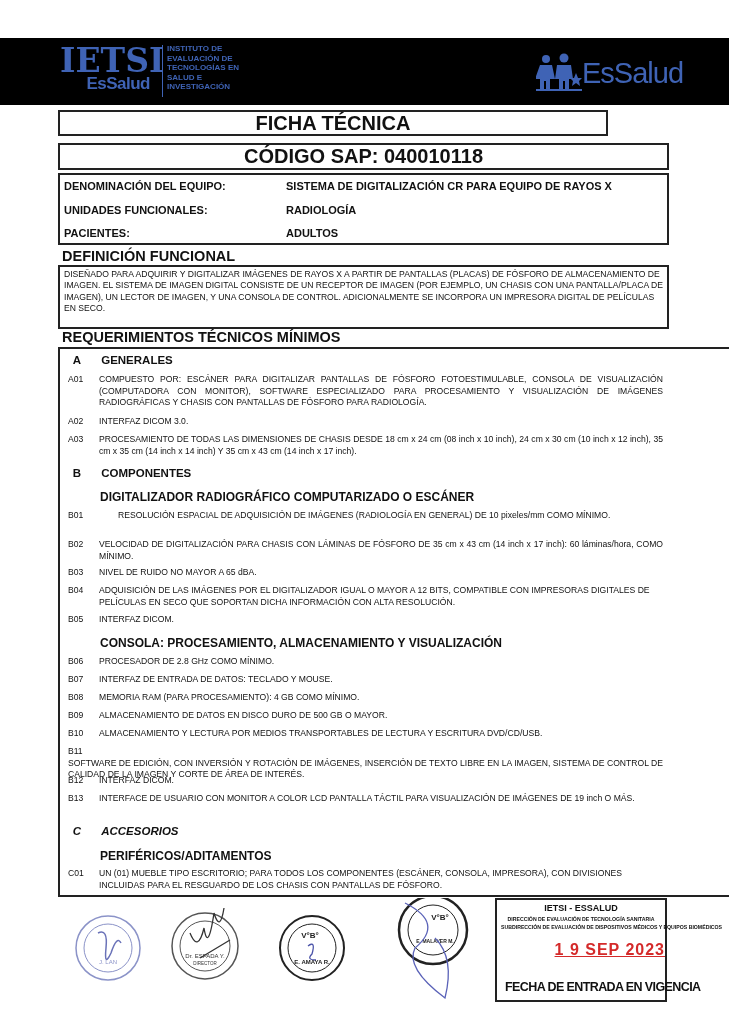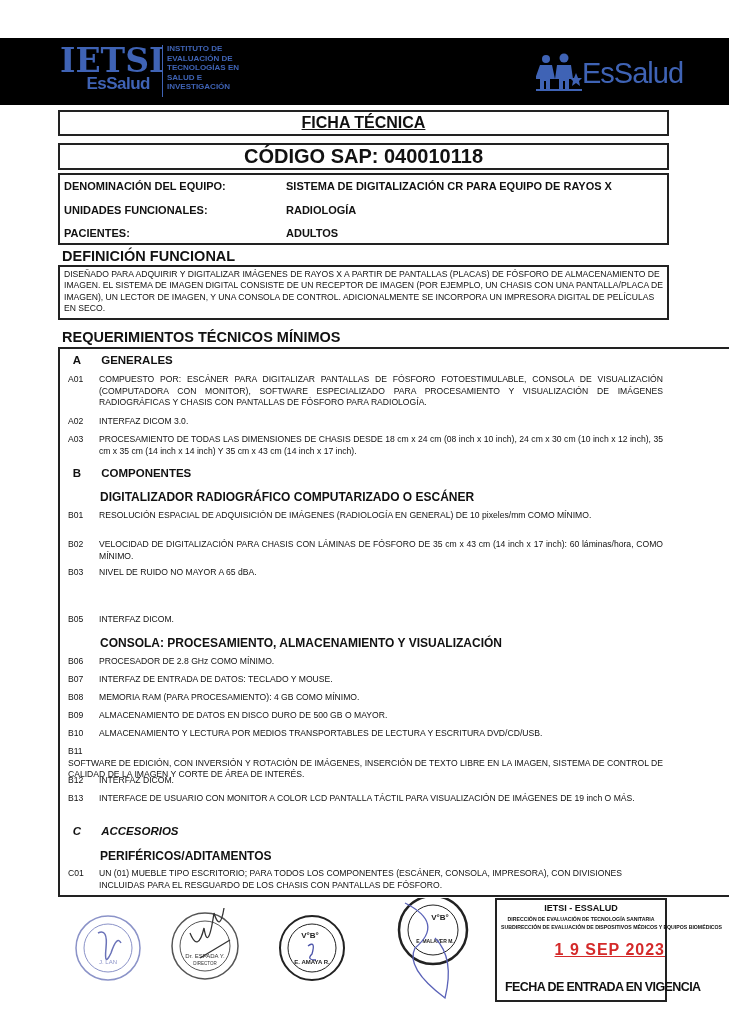--- a/index.html
+++ b/index.html
@@ -10,30 +10,30 @@
   .ietsi-logo { position: absolute; left: 60px; top: 44px; width: 100px; height: 55px; }
   .ietsi-big { position: absolute; left: 0; top: 0; font-family: "DejaVu Serif", serif; font-weight: bold; font-size: 33px; color: #3f63b5; letter-spacing: 0px; line-height: 34px; }
   .ietsi-small { position: absolute; right: 10px; top: 30px; font-size: 17px; color: #3f63b5; font-weight: bold; line-height: 20px; letter-spacing: -0.5px; }
   .ietsi-divider { position: absolute; left: 162px; top: 45px; width: 1px; height: 52px; background: #3f63b5; }
   .ietsi-text { position: absolute; left: 167px; top: 44px; font-size: 8px; line-height: 9.5px; color: #3f63b5; font-weight: bold; text-transform: uppercase; }
   .essalud-logo { position: absolute; left: 536px; top: 52px; height: 42px; display: flex; align-items: center; }
   .essalud-logo svg { width: 46px; height: 40px; }
   .essalud-logo span { font-size: 29px; color: #3f63b5; font-weight: normal; letter-spacing: -1px; margin-left: 0px; }
 
   .box { position: absolute; border: 2px solid #222; background: #fff; }
-  .title-box { left: 58px; top: 110px; width: 611px; height: 26px; display: flex; align-items: center; justify-content: center; font-size: 16px; font-weight: bold; text-decoration: underline; }
+  .title-box { left: 58px; top: 110px; width: 550px; height: 26px; display: flex; align-items: center; justify-content: center; font-size: 20px; font-weight: bold; }
   .code-box { left: 58px; top: 143px; width: 611px; height: 27px; display: flex; align-items: center; justify-content: center; font-size: 20px; font-weight: bold; }
 
   .info-box { left: 58px; top: 173px; width: 611px; height: 72px; font-size: 11px; font-weight: bold; }
   .info-row { position: absolute; left: 4px; height: 14px; }
   .info-row .lbl { position: absolute; left: 0; top: 0; white-space: nowrap; }
   .info-row .val { position: absolute; left: 222px; top: 0; white-space: nowrap; }
 
   .section-title { position: absolute; left: 62px; font-size: 14.5px; font-weight: bold; white-space: nowrap; }
-  .def-box { left: 58px; top: 265px; width: 611px; height: 55px; padding: 2px 4px; font-size: 8.6px; line-height: 11.3px; }
+  .def-box { left: 58px; top: 265px; width: 611px; height: 64px; padding: 2px 4px; font-size: 8.6px; line-height: 11.3px; }
 
   .req-box { left: 58px; top: 347px; width: 726px; height: 550px; }
   .hdr { position: absolute; font-size: 11.5px; font-weight: bold; white-space: nowrap; }
   .hdr .letter { display: inline-block; width: 26px; text-align: center; }
   .sub { position: absolute; left: 40px; font-size: 12px; font-weight: bold; white-space: nowrap; }
   .item { position: absolute; left: 8px; width: 595px; font-size: 8.6px; line-height: 11.5px; display: flex; }
   .item .code { width: 31px; flex: none; }
   .item .txt { flex: 1; text-align: justify; }
 
   .stamps { position: absolute; left: 60px; top: 898px; width: 430px; height: 110px; }
@@ -112,31 +112,35 @@
   <div class="item" style="top:85px;">
       <span class="code">A03</span>
       <span class="txt">PROCESAMIENTO DE TODAS LAS DIMENSIONES DE CHASIS DESDE 18 cm x 24 cm (08 inch x 10 inch), 24 cm x 30 cm (10 inch x 12 inch), 35 cm x 35 cm (14 inch x 14 inch) Y 35 cm x 43 cm (14 inch x 17 inch).</span>
     </div>
 
   <div class="hdr" style="left:4px; top:118px;">
     <span class="letter">B</span>
     <span style="margin-left:8px;">COMPONENTES</span>
   </div>
   <div class="sub" style="top:141px;">DIGITALIZADOR RADIOGRÁFICO COMPUTARIZADO O ESCÁNER</div>
-  <div class="item" style="top:161px;">
+  <div class="item" style="top:161px;gap:19px;">
       <span class="code">B01</span>
       <span class="txt">RESOLUCIÓN ESPACIAL DE ADQUISICIÓN DE IMÁGENES (RADIOLOGÍA EN GENERAL) DE 10 pixeles/mm COMO MÍNIMO.</span>
     </div>
   <div class="item" style="top:190px;">
       <span class="code">B02</span>
       <span class="txt">VELOCIDAD DE DIGITALIZACIÓN PARA CHASIS CON LÁMINAS DE FÓSFORO DE 35 cm x 43 cm (14 inch x 17 inch): 60 láminas/hora, COMO MÍNIMO.</span>
     </div>
   <div class="item" style="top:218px;">
       <span class="code">B03</span>
       <span class="txt"> NIVEL DE RUIDO NO MAYOR A 65 dBA.</span>
+    </div>
+  <div class="item" style="top:236px;">
+      <span class="code">B04</span>
+      <span class="txt" style="text-align:left;">ADQUISICIÓN DE LAS IMÁGENES POR EL DIGITALIZADOR IGUAL O MAYOR A 12 BITS, COMPATIBLE CON IMPRESORAS DIGITALES DE PELÍCULAS EN SECO QUE SOPORTAN DICHA INFORMACIÓN CON ALTA RESOLUCIÓN.</span>
     </div>
   <div class="item" style="top:265px;">
       <span class="code">B05</span>
       <span class="txt">INTERFAZ DICOM.</span>
     </div>
 
   <div class="sub" style="top:287px;">CONSOLA:  PROCESAMIENTO, ALMACENAMIENTO Y VISUALIZACIÓN</div>
   <div class="item" style="top:307px;">
       <span class="code">B06</span>
       <span class="txt">PROCESADOR DE 2.8 GHz COMO MÍNIMO.</span>

